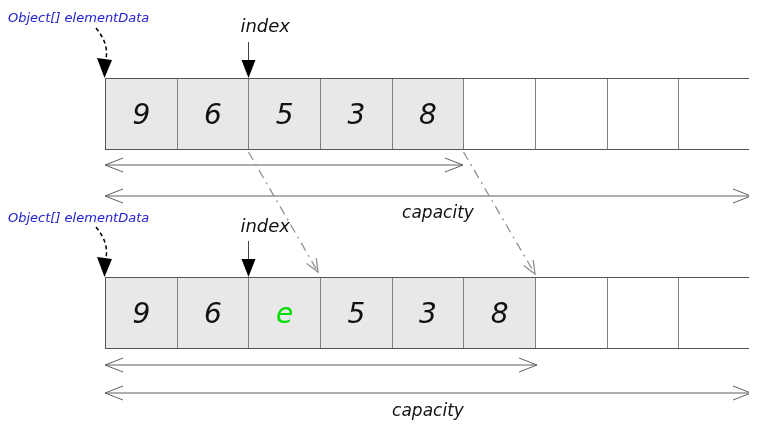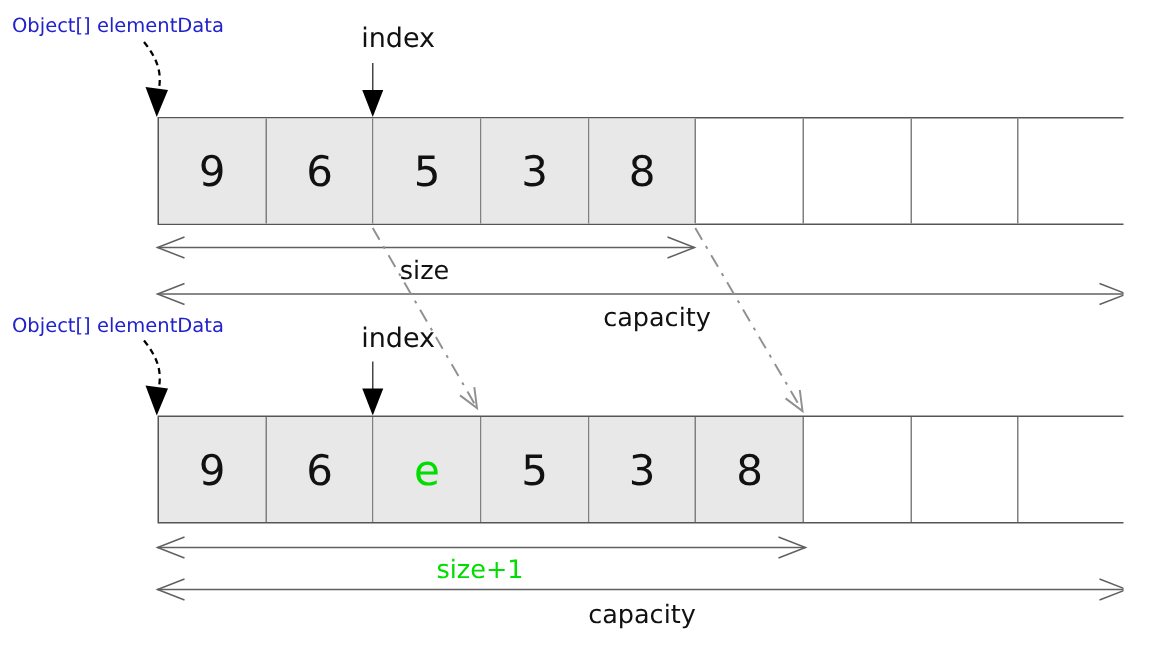--- a/index.html
+++ b/index.html
@@ -3,20 +3,21 @@
 <meta charset="utf-8">
 <style>
   html, body { margin: 0; padding: 0; background: #ffffff; }
   .stage {
     position: relative;
     width: 749px;
     height: 430px;
     background: #ffffff;
     font-family: "DejaVu Sans", sans-serif;
     overflow: hidden;
+    font-style: italic;
   }
   .stage svg { position: absolute; left: 0; top: 0; }
 
   
   .array {
     position: absolute;
     left: 105px;
     width: 646px;
     height: 72px;
     display: flex;
@@ -151,34 +152,32 @@
       <div class="cell filled">6</div>
       <div class="cell filled">5</div>
       <div class="cell filled">3</div>
       <div class="cell filled">8</div>
       <div class="cell"></div>
       <div class="cell"></div>
       <div class="cell"></div>
       <div class="cell"></div>
     </div>
 
-  <div class="dim-label size-top">size</div>
   <div class="dim-label cap-top">capacity</div>
 
   <div class="ptr-label bottom">Object[] elementData</div>
   <div class="index-label bottom">index</div>
 
   <div class="array bottom">
       <div class="cell filled">9</div>
       <div class="cell filled">6</div>
       <div class="cell filled highlight">e</div>
       <div class="cell filled">5</div>
       <div class="cell filled">3</div>
       <div class="cell filled">8</div>
       <div class="cell"></div>
       <div class="cell"></div>
       <div class="cell"></div>
     </div>
 
-  <div class="dim-label size-bottom">size+1</div>
   <div class="dim-label cap-bottom">capacity</div>
 
 </div>
 
 </body></html>

